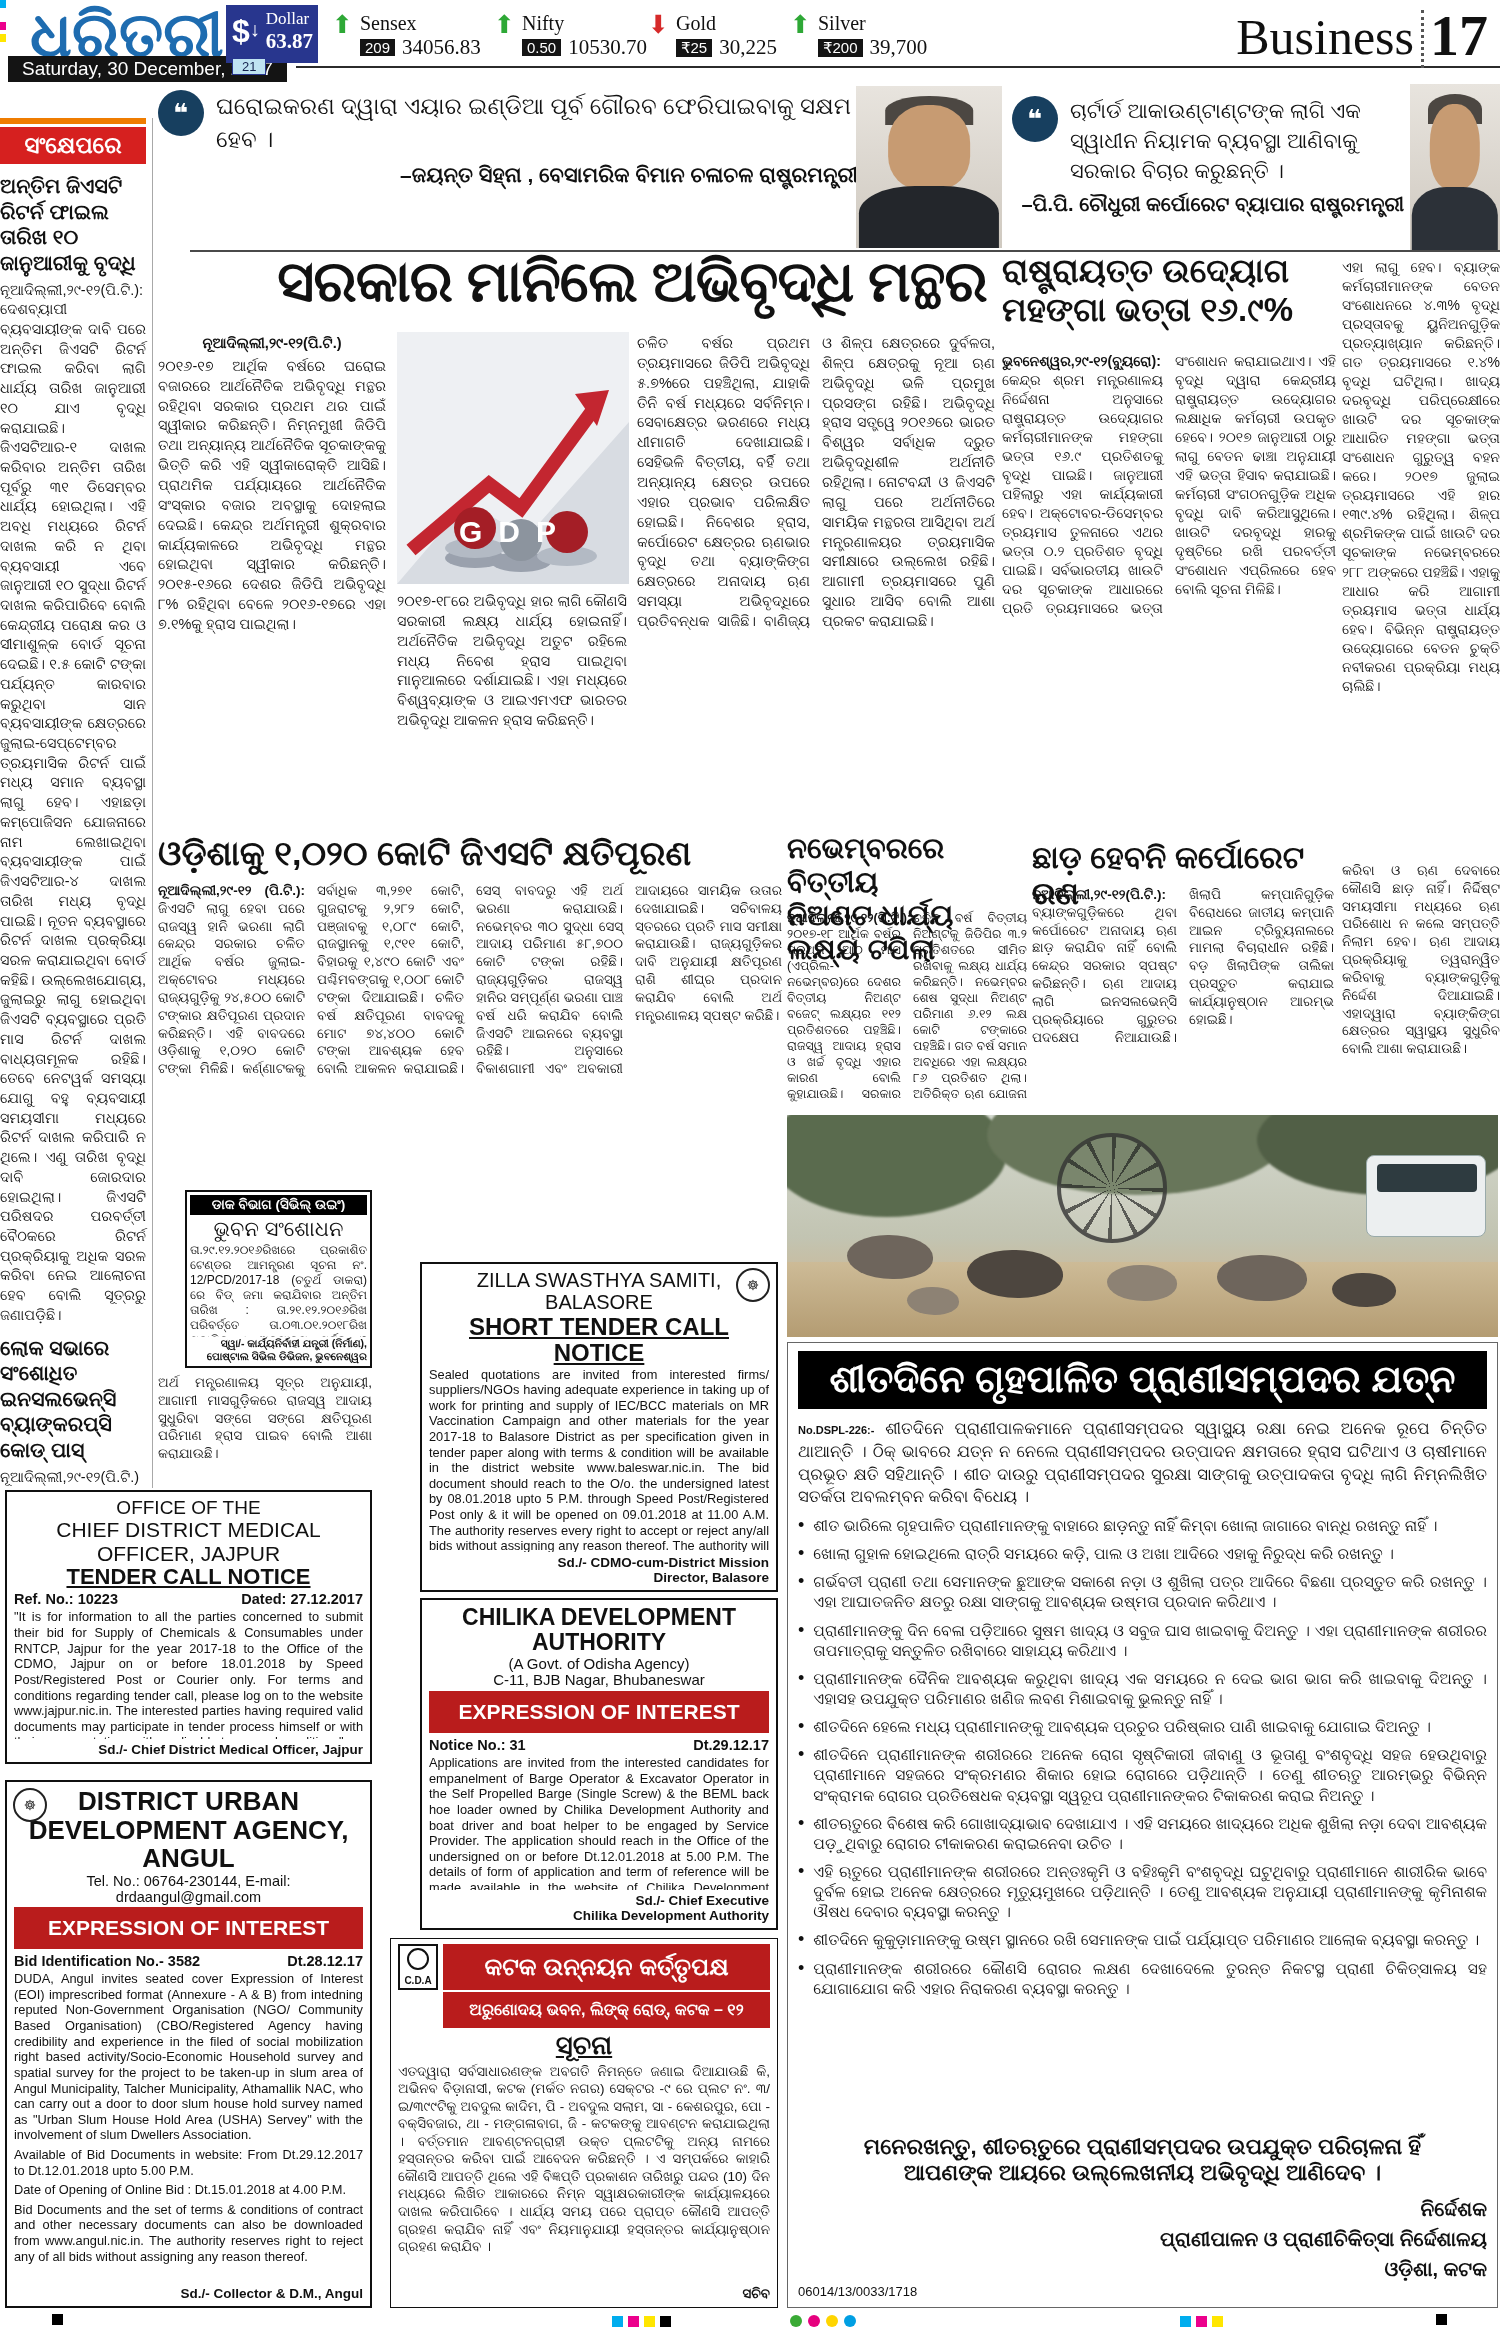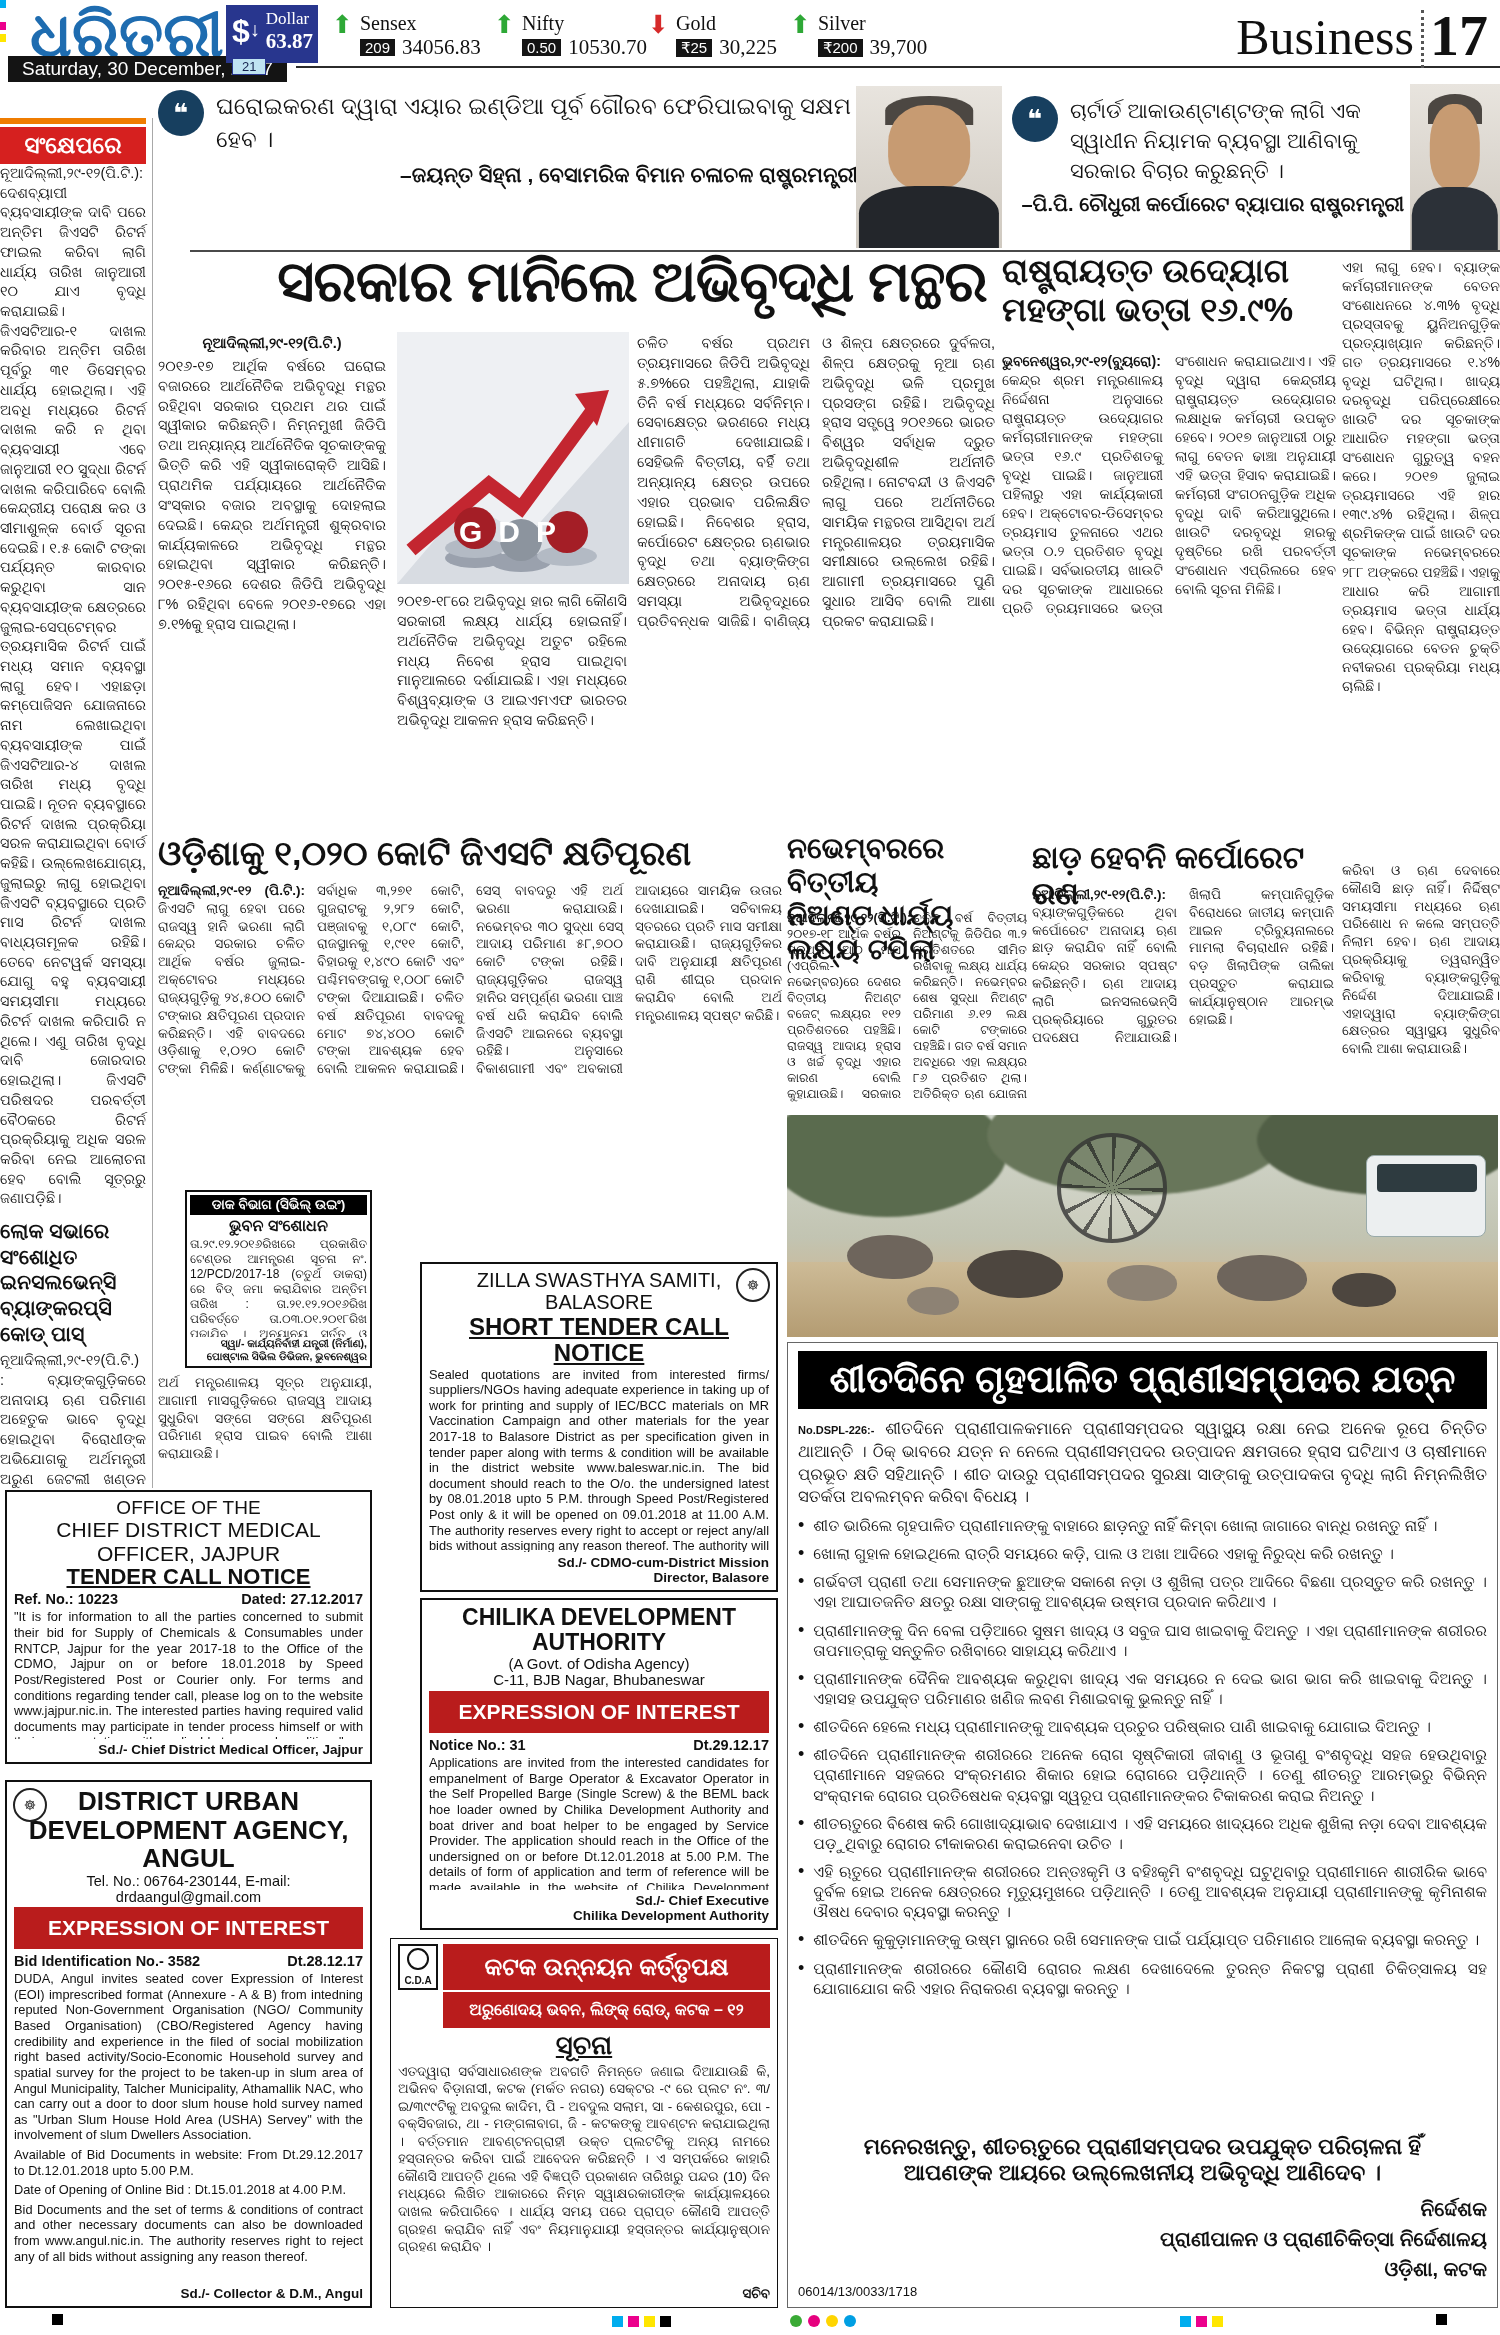--- a/index.html
+++ b/index.html
@@ -85,21 +85,21 @@
   .blackbar{background:#b91c1c;color:#fff;font-weight:800;text-align:center;font-size:21px;padding:9px 0;margin:2px 0}
   .emblem{width:34px;height:34px;border:2px solid #222;border-radius:50%;display:flex;
           align-items:center;justify-content:center;font-size:14px;color:#333}
   .cda-logo{width:40px;height:46px;border:2px solid #111;background:#fff;display:flex;flex-direction:column;
             align-items:center;justify-content:space-between;font-size:10px;font-weight:700;padding:2px}
   .cda-logo .ring{width:22px;height:22px;border:2px solid #111;border-radius:50%}
 
   
   .postal{border:2px solid #101010;padding:3px;display:flex;flex-direction:column;overflow:hidden}
   .postal .tbar{background:#000;color:#fff;font-weight:700;font-size:13.5px;text-align:center;padding:2px 0}
-  .postal .sub{font-weight:700;font-size:16px;text-align:center;margin:2px 0}
+  .postal .sub{font-weight:400;font-size:21px;text-align:center;margin:2px 0}
   .postal .pb{font-size:12px;line-height:1.25;text-align:justify;flex:1;overflow:hidden}
   .postal .ps{font-size:10.5px;font-weight:700;text-align:right}
 
   
   .photo{background:linear-gradient(#d4d9cf 0%,#c2c4b2 55%,#cbb896 78%,#bda77f 100%);overflow:hidden}
   .tree{position:absolute;background:#5a6b4e;border-radius:50%;filter:blur(1px)}
   .ph-ground{position:absolute;left:0;right:0;bottom:0;height:34%;background:linear-gradient(#cdbb97,#b49c72)}
   .jeep{position:absolute;right:12px;top:18%;width:120px;height:82px;background:#eceff0;border-radius:8px;border:1px solid #9aa}
   .jeep .win{position:absolute;left:10px;top:8px;width:100px;height:28px;background:#2e3b40;border-radius:4px}
   .animal{position:absolute;background:#6e655c;border-radius:48% 52% 46% 54%}
@@ -226,20 +226,21 @@
     <div class="hair"></div>
       <div class="head"></div>
       <div class="suit" style="background:#2c3138"></div>
   </div>
 
   <div class="abs quote-rule" style="left:190px;top:250px;right:0"></div>
 
   <div class="abs briefs" style="left:0;top:118px;width:153px;height:1370px;overflow:hidden">
     <div class="orangebar"></div>
     <div class="redlabel">ସଂକ୍ଷେପରେ</div>
+    <div class="bhead">ଅନ୍ତିମ ଜିଏସଟି ରିଟର୍ନ ଫାଇଲ ତାରିଖ ୧୦ ଜାନୁଆରୀକୁ ବୃଦ୍ଧି</div>
     <div class="bbody j">ନୂଆଦିଲ୍ଲୀ,୨୯-୧୨(ପି.ଟି.): ଦେଶବ୍ୟାପୀ ବ୍ୟବସାୟୀଙ୍କ ଦାବି ପରେ ଅନ୍ତିମ ଜିଏସଟି ରିଟର୍ନ ଫାଇଲ କରିବା ଲାଗି ଧାର୍ଯ୍ୟ ତାରିଖ ଜାନୁଆରୀ ୧୦ ଯାଏ ବୃଦ୍ଧି କରାଯାଇଛି। ଜିଏସଟିଆର-୧ ଦାଖଲ କରିବାର ଅନ୍ତିମ ତାରିଖ ପୂର୍ବରୁ ୩୧ ଡିସେମ୍ବର ଧାର୍ଯ୍ୟ ହୋଇଥିଲା। ଏହି ଅବଧି ମଧ୍ୟରେ ରିଟର୍ନ ଦାଖଲ କରି ନ ଥିବା ବ୍ୟବସାୟୀ ଏବେ ଜାନୁଆରୀ ୧୦ ସୁଦ୍ଧା ରିଟର୍ନ ଦାଖଲ କରିପାରିବେ ବୋଲି କେନ୍ଦ୍ରୀୟ ପରୋକ୍ଷ କର ଓ ସୀମାଶୁଳ୍କ ବୋର୍ଡ ସୂଚନା ଦେଇଛି। ୧.୫ କୋଟି ଟଙ୍କା ପର୍ଯ୍ୟନ୍ତ କାରବାର କରୁଥିବା ସାନ ବ୍ୟବସାୟୀଙ୍କ କ୍ଷେତ୍ରରେ ଜୁଲାଇ-ସେପ୍ଟେମ୍ବର ତ୍ରୟମାସିକ ରିଟର୍ନ ପାଇଁ ମଧ୍ୟ ସମାନ ବ୍ୟବସ୍ଥା ଲାଗୁ ହେବ। ଏହାଛଡ଼ା କମ୍ପୋଜିସନ ଯୋଜନାରେ ନାମ ଲେଖାଇଥିବା ବ୍ୟବସାୟୀଙ୍କ ପାଇଁ ଜିଏସଟିଆର-୪ ଦାଖଲ ତାରିଖ ମଧ୍ୟ ବୃଦ୍ଧି ପାଇଛି। ନୂତନ ବ୍ୟବସ୍ଥାରେ ରିଟର୍ନ ଦାଖଲ ପ୍ରକ୍ରିୟା ସରଳ କରାଯାଇଥିବା ବୋର୍ଡ କହିଛି। ଉଲ୍ଲେଖଯୋଗ୍ୟ, ଜୁଲାଇରୁ ଲାଗୁ ହୋଇଥିବା ଜିଏସଟି ବ୍ୟବସ୍ଥାରେ ପ୍ରତି ମାସ ରିଟର୍ନ ଦାଖଲ ବାଧ୍ୟତାମୂଳକ ରହିଛି। ତେବେ ନେଟୱର୍କ ସମସ୍ୟା ଯୋଗୁ ବହୁ ବ୍ୟବସାୟୀ ସମୟସୀମା ମଧ୍ୟରେ ରିଟର୍ନ ଦାଖଲ କରିପାରି ନ ଥିଲେ। ଏଣୁ ତାରିଖ ବୃଦ୍ଧି ଦାବି ଜୋରଦାର ହୋଇଥିଲା। ଜିଏସଟି ପରିଷଦର ପରବର୍ତ୍ତୀ ବୈଠକରେ ରିଟର୍ନ ପ୍ରକ୍ରିୟାକୁ ଅଧିକ ସରଳ କରିବା ନେଇ ଆଲୋଚନା ହେବ ବୋଲି ସୂତ୍ରରୁ ଜଣାପଡ଼ିଛି।</div>
     <div class="bhead">ଲୋକ ସଭାରେ ସଂଶୋଧିତ ଇନସଲଭେନ୍ସି ବ୍ୟାଙ୍କରପ୍ସି କୋଡ୍ ପାସ୍</div>
     <div class="bbody j">ନୂଆଦିଲ୍ଲୀ,୨୯-୧୨(ପି.ଟି.) : ବ୍ୟାଙ୍କଗୁଡ଼ିକରେ ଅନାଦାୟ ଋଣ ପରିମାଣ ଅହେତୁକ ଭାବେ ବୃଦ୍ଧି ହୋଇଥିବା ବିରୋଧୀଙ୍କ ଅଭିଯୋଗକୁ ଅର୍ଥମନ୍ତ୍ରୀ ଅରୁଣ ଜେଟଲୀ ଖଣ୍ଡନ କରିଛନ୍ତି। ଇନସଲଭେନ୍ସି ଧାରାକୁ ତ୍ୱରାନ୍ୱିତ କରିବାକୁ ସରକାର ଏକ ଅଧ୍ୟାଦେଶ ଜାରି କରିଥିଲେ। ଶୁକ୍ରବାର ଲୋକ ସଭାରେ ସଂଶୋଧିତ ଇନସଲଭେନ୍ସି ଆଣ୍ଡ ବ୍ୟାଙ୍କରପ୍ସି କୋଡ୍ ଧ୍ୱନି ଭୋଟରେ ପାସ୍ ହୋଇଯାଇଛି। ଏହି ସଂଶୋଧନ ଦ୍ୱାରା ଋଣଖିଲାପି ପ୍ରମୋଟରମାନେ ନିଜ କମ୍ପାନି ପୁନଃକ୍ରୟ କରିବା କଷ୍ଟକର ହେବ।</div>
   </div>
 
   <div class="abs h-main" style="left:262px;top:252px;width:740px">ସରକାର ମାନିଲେ ଅଭିବୃଦ୍ଧି ମନ୍ଥର</div>
 
   <div class="abs h-da" style="left:1002px;top:252px;width:345px">
     <div>ରାଷ୍ଟ୍ରାୟତ୍ତ ଉଦ୍ୟୋଗ</div>
     <div>ମହଙ୍ଗା ଭତ୍ତା ୧୬.୯%</div>

